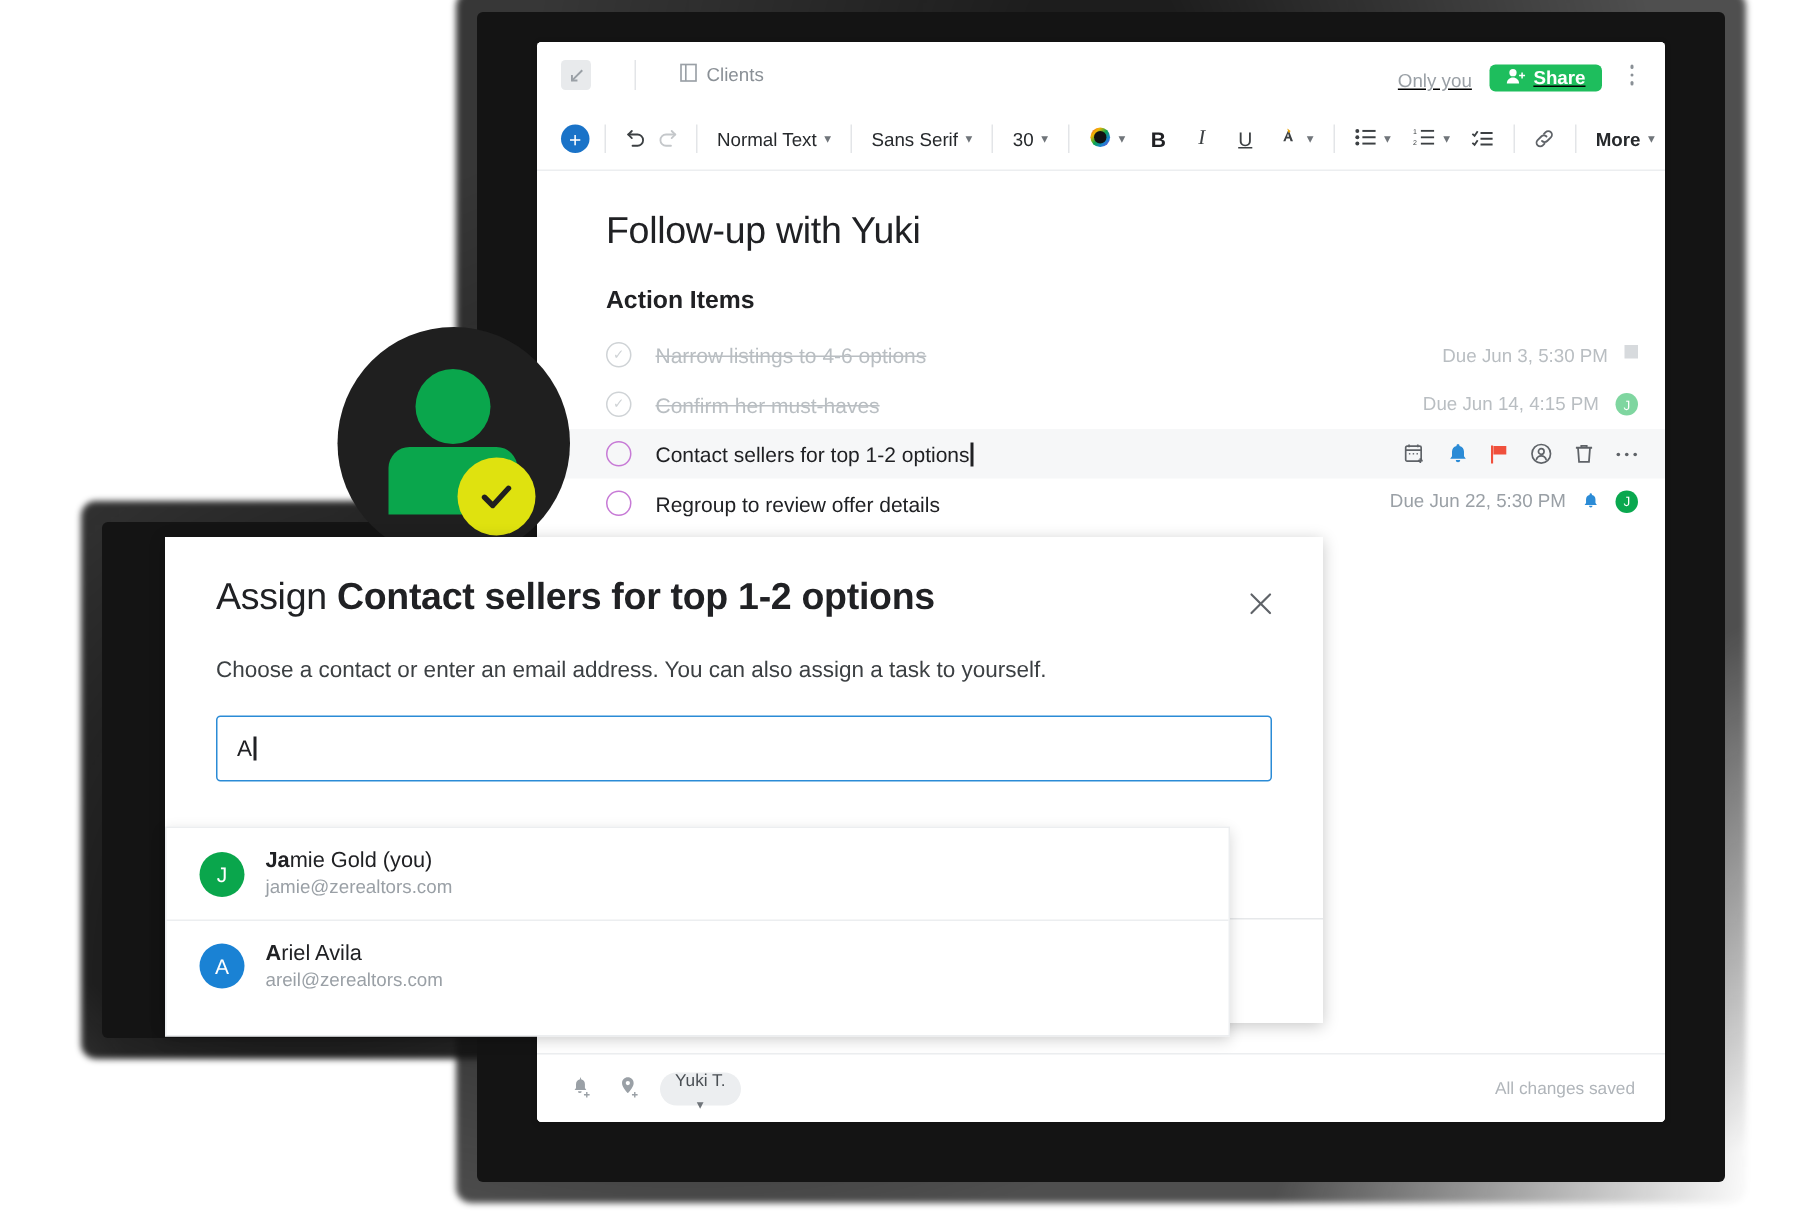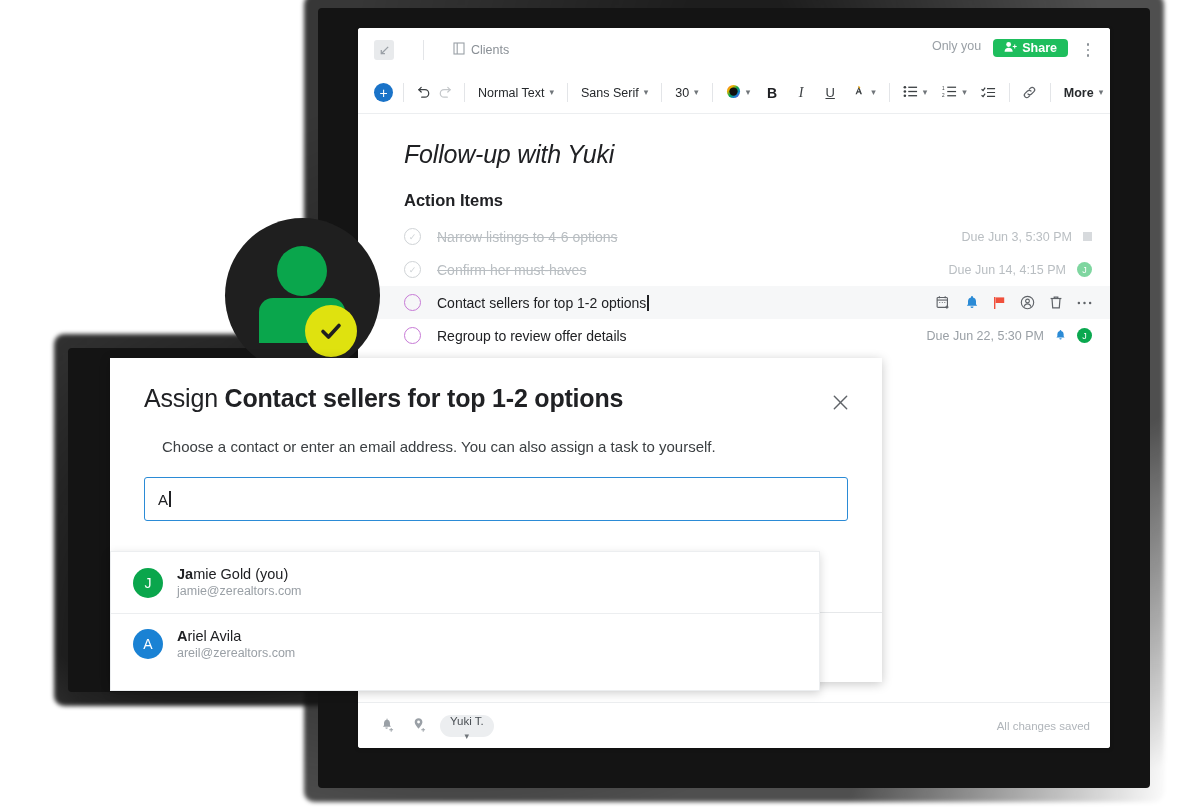--- a/index.html
+++ b/index.html
@@ -39,21 +39,21 @@
     box-sizing:border-box;background:#fff;
   }
   .hdr-left{display:flex;align-items:center;gap:16px;}
   .collapse-btn{
     width:20px;height:20px;border-radius:3px;background:#e8eaec;
     display:flex;align-items:center;justify-content:center;
     color:#9aa0a6;
   }
   .vdiv{width:1px;height:20px;background:#e3e5e8;margin:0 13px;}
   .doc-chip{display:flex;align-items:center;gap:6px;color:#8a9096;font-size:12.5px;}
-  .hdr-right{margin-left:auto;display:flex;align-items:flex-start;gap:12px;}
+  .hdr-right{margin-left:auto;display:flex;align-items:flex-end;gap:12px;text-decoration:underline;}
   .only-you{color:#9aa0a6;font-size:12.5px;}
   .share-btn{
     background:#1ebe5d;color:#fff;font-size:12.5px;font-weight:bold;
     border:none;border-radius:4px;height:18px;padding:0 11px;
     display:flex;align-items:center;gap:5px;cursor:pointer;
   }
   .kebab{
     width:16px;height:22px;display:flex;flex-direction:column;
     align-items:center;justify-content:center;gap:3px;cursor:pointer;
   }
@@ -80,21 +80,20 @@
     cursor:pointer;padding:0 3px;white-space:nowrap;flex:none;
   }
   .caret{color:#70757a;font-size:9px;line-height:1;}
   .tb-gap{width:9px;flex:none;}
 
   
   .doc-body{padding:26px 0 0 0;position:relative;height:634px;box-sizing:border-box;}
   .doc-title{
     font-size:25px;color:#202124;padding:0 46px;margin:0 0 22px 0;font-weight:400;
     letter-spacing:-.2px;
-    font-style:italic;
   }
   .doc-h2{
     font-size:16.5px;font-weight:bold;color:#202124;padding:0 46px;margin:0 0 10px 0;
   }
 
   
   .task-row{
     display:flex;align-items:center;height:33px;padding:0 18px 0 46px;
     box-sizing:border-box;position:relative;
   }
@@ -104,21 +103,21 @@
     flex:none;margin-right:16px;display:flex;align-items:center;justify-content:center;
     color:#cfd3d6;font-size:9px;
   }
   .task-circle.open{border-color:#c77ad6;}
   .task-label{font-size:14px;color:#202124;white-space:nowrap;}
   .task-row.done .task-label{color:#b9bec2;text-decoration:line-through;}
   .caret-bar{
     display:inline-block;width:1.5px;height:16px;background:#202124;
     margin-left:1px;vertical-align:-3px;
   }
-  .task-right{margin-left:auto;display:flex;align-items:center;gap:11px;}
+  .task-right{margin-left:auto;display:flex;align-items:flex-start;gap:11px;}
   .due{font-size:12.5px;color:#b9bec2;white-space:nowrap;}
   .due.strong{color:#9aa0a6;}
   .avatar-sm{
     width:15px;height:15px;border-radius:50%;background:#18a council;
     color:#fff;font-size:9px;display:flex;align-items:center;justify-content:center;flex:none;
   }
   .avatar-sm.faded{background:#7fd6a0;}
   .avatar-sm.full{background:#0aa84f;}
   .row-icons{display:flex;align-items:center;gap:14px;}
   .row-icons .ri{cursor:pointer;display:flex;align-items:center;justify-content:center;}
@@ -164,21 +163,21 @@
     position:absolute;left:78px;top:358px;width:772px;height:324px;
     background:#fff;box-shadow:0 2px 10px rgba(0,0,0,.22);margin-left:32px;
   }
   .modal-title-row{display:flex;align-items:flex-start;padding:26px 28px 0 34px;}
   .modal-title{font-size:25px;color:#202124;font-weight:400;letter-spacing:-.2px;}
   .modal-title b{font-weight:bold;}
   .modal-close{
     margin-left:auto;width:28px;height:28px;display:flex;align-items:center;
     justify-content:center;color:#5f6368;cursor:pointer;margin-top:4px;
   }
-  .modal-desc{font-size:15px;color:#3c4043;padding:22px 34px 0 52px;}
+  .modal-desc{font-size:15px;color:#3c4043;padding:22px 34px 0 34px;}
   .assign-input{
     margin:22px 34px 0 34px;height:44px;border:1.5px solid #2b8bd6;border-radius:3px;
     display:flex;align-items:center;padding:0 13px;box-sizing:border-box;
     font-size:15px;color:#202124;background:#fff;
   }
   .modal-divider{
     position:absolute;left:0;top:254px;width:100%;height:1px;background:#e6e8ea;
   }
 
   

